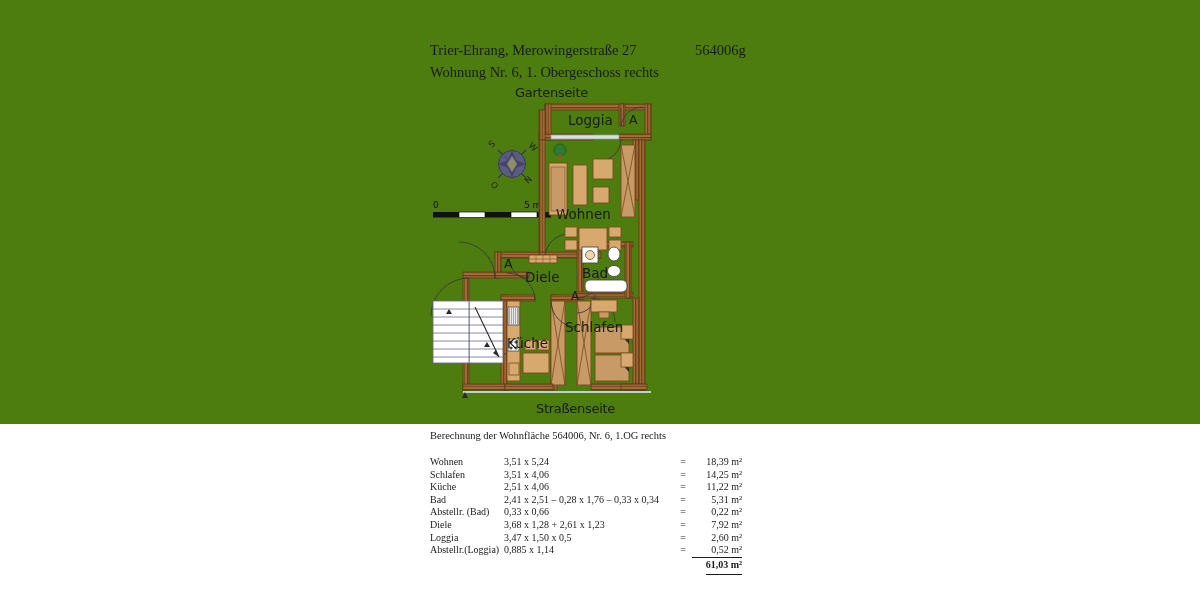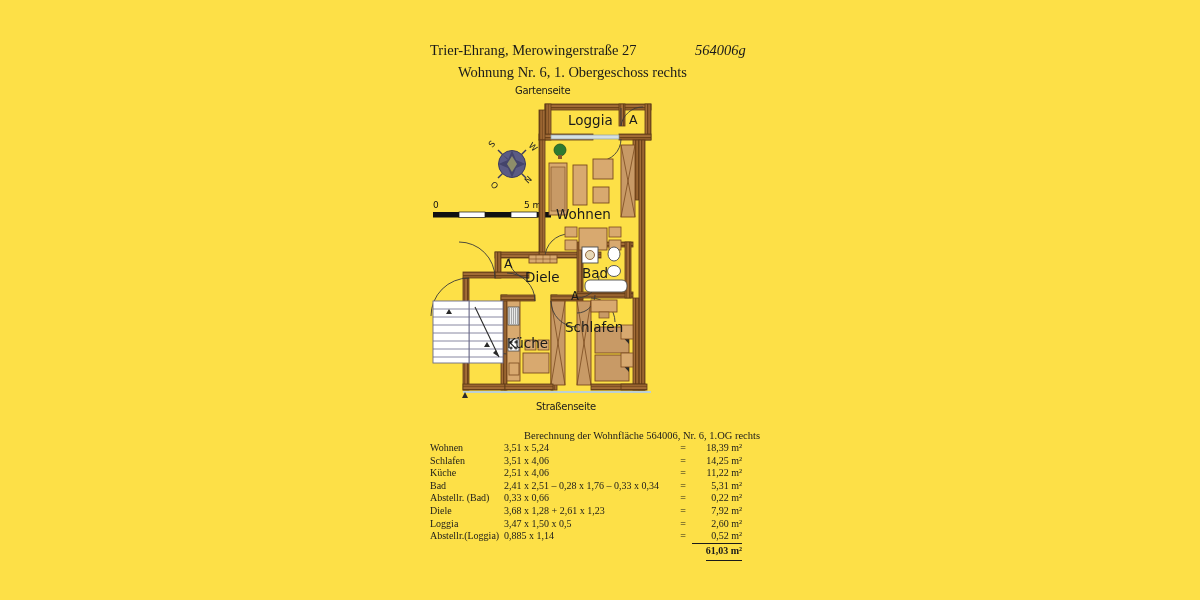--- a/index.html
+++ b/index.html
@@ -5,45 +5,45 @@
   * { box-sizing: border-box; }
   html, body {
     margin: 0; padding: 0;
     width: 1200px; height: 600px;
     background: #ffffff;
     font-family: "Liberation Serif", serif;
     overflow: hidden;
   }
   #page {
     position: relative;
-    width: 1200px; height: 600px;
-    background: #fde047;
+    width: 1200px; height: 424px;
+    background: #4d7c0f;
   }
 
   
   #header { position: absolute; left: 430px; top: 42px; width: 340px; }
   .hdr-row { position: relative; height: 20px; }
   .hdr-title {
     position: absolute; left: 0; top: 0;
     font-size: 14.5px; color: #1a1a1a; white-space: nowrap;
   }
   .hdr-code {
     position: absolute; left: 265px; top: 0;
-    font-size: 14.5px; color: #1a1a1a; white-space: nowrap; font-style: italic;
+    font-size: 14.5px; color: #1a1a1a; white-space: nowrap;
   }
   .hdr-sub {
     position: absolute; left: 0; top: 22px;
-    font-size: 14.5px; color: #1a1a1a; white-space: nowrap; margin-left: 28px;
+    font-size: 14.5px; color: #1a1a1a; white-space: nowrap;
   }
 
   
   .side-label {
     position: absolute;
     font-family: "DejaVu Sans", sans-serif;
-    font-size: 10px;
+    font-size: 13px;
     color: #1a1a1a;
     letter-spacing: -0.3px;
     white-space: nowrap;
   }
   #label-garten { left: 515px; top: 85px; }
   #label-strasse { left: 536px; top: 401px; }
 
   
   #plan {
     position: absolute;
@@ -52,21 +52,21 @@
   }
   #plan svg { display: block; }
 
   
   #calc {
     position: absolute; left: 430px; top: 430px;
     width: 330px;
     font-family: "Liberation Serif", serif;
     color: #1a1a1a;
   }
-  #calc-title { font-size: 10.5px; margin-bottom: 1px; white-space: nowrap; text-align: right; }
+  #calc-title { font-size: 10.5px; margin-bottom: 15px; white-space: nowrap; }
   table.calc { border-collapse: collapse; width: 312px; font-size: 10px; }
   table.calc td { padding: 0 0 1.6px 0; vertical-align: top; white-space: nowrap; }
   td.c-name  { width: 74px; }
   td.c-form  { width: 170px; }
   td.c-eq    { width: 18px; text-align: center; }
   td.c-val   { text-align: right; }
   tr.total td.c-val {
     font-weight: bold;
     border-top: 1px solid #1a1a1a;
     padding-top: 1px;

